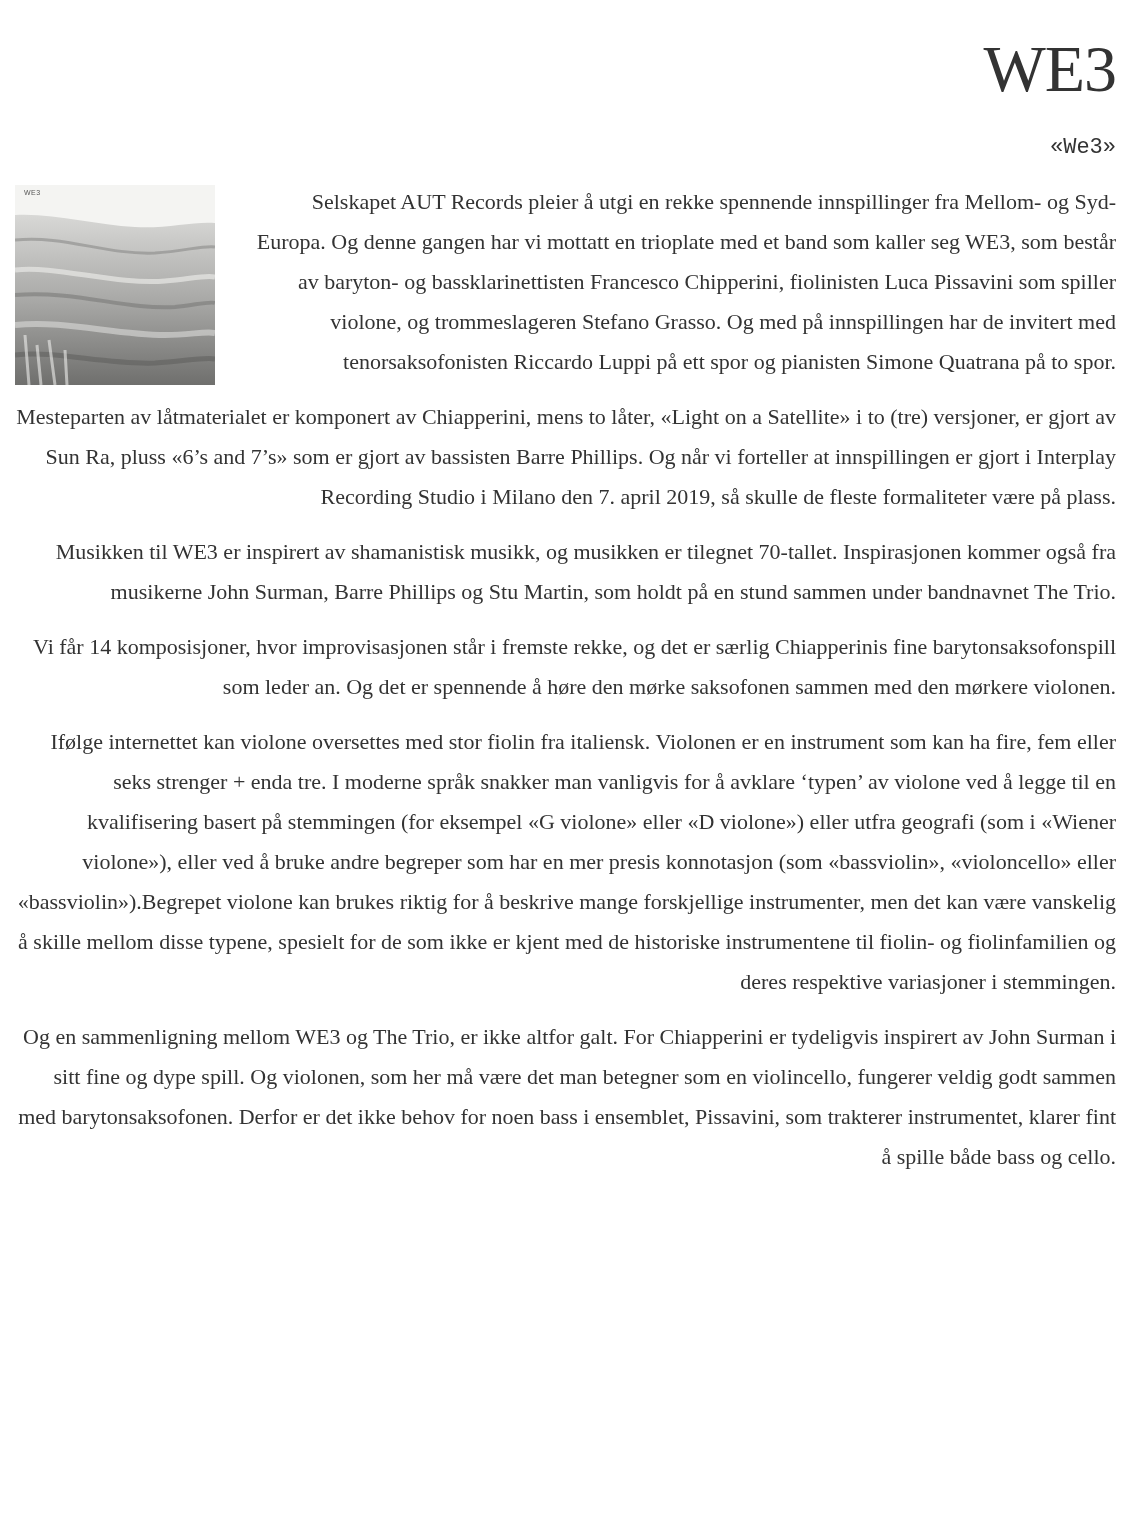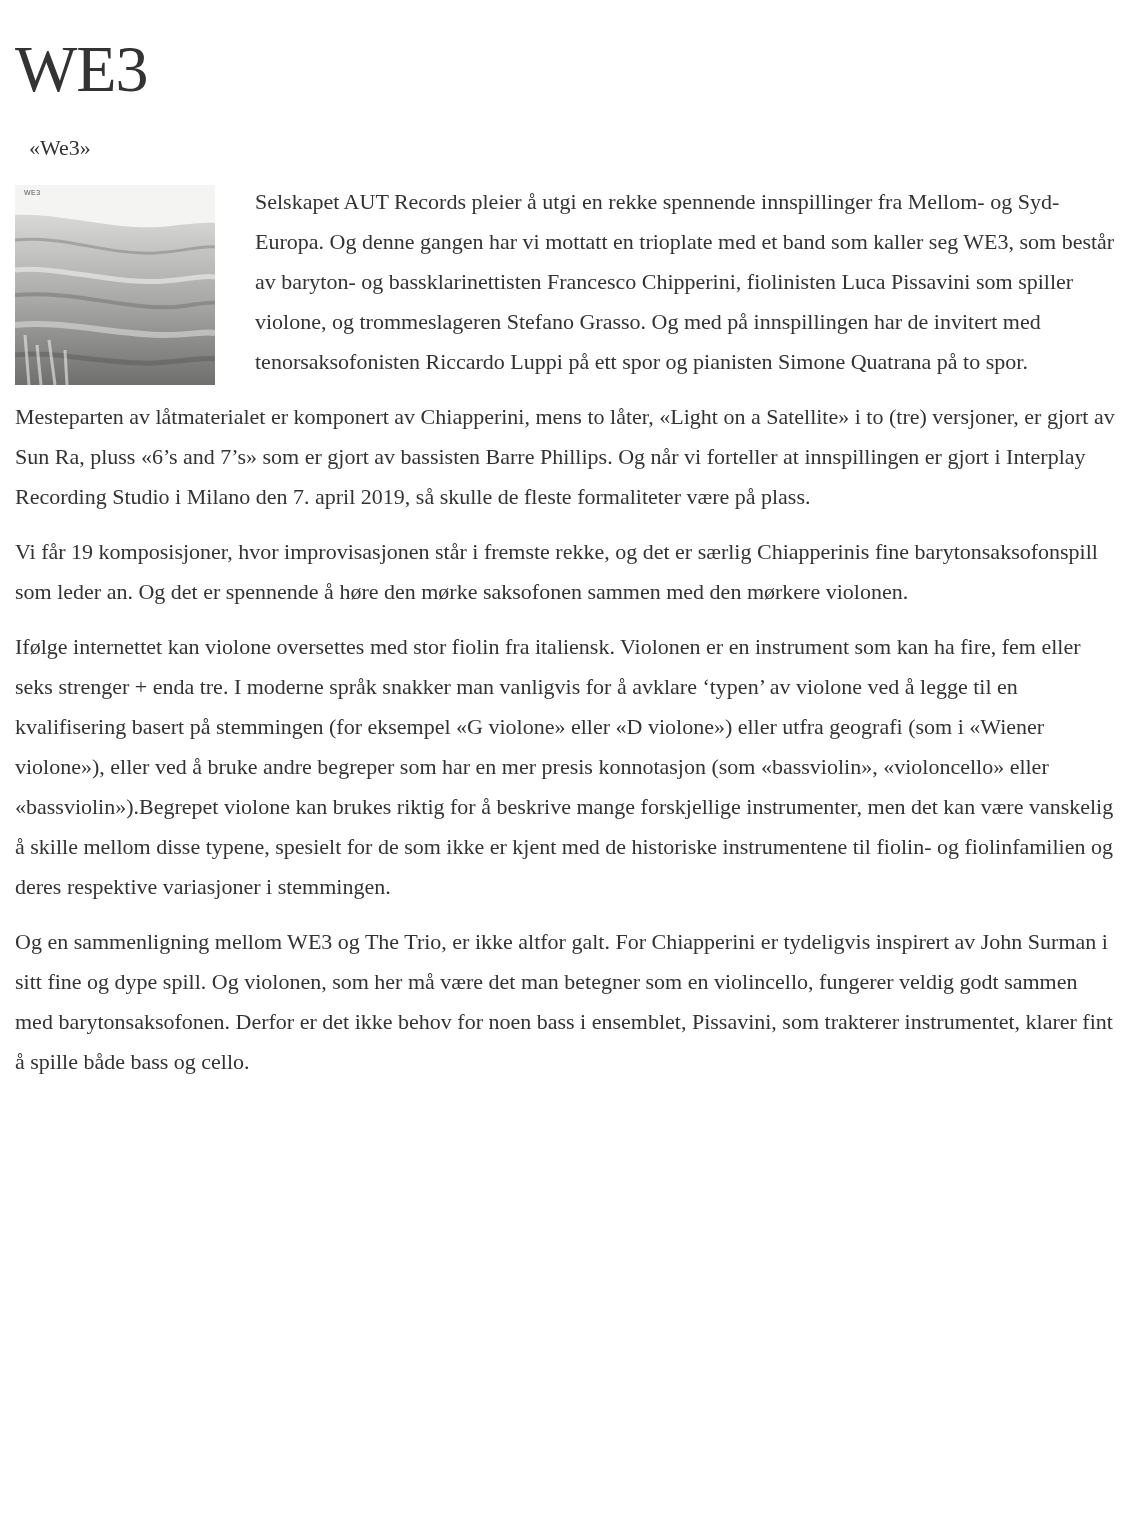--- a/index.html
+++ b/index.html
@@ -1,37 +1,37 @@
 <!DOCTYPE html>
 <html><head>
   <meta charset="utf-8">
   <style>
     html, body { margin: 0; padding: 0; background: #ffffff; }
     body {
       width: 1126px;
       font-family: "Liberation Serif", "DejaVu Serif", serif;
       color: #333333;
     }
-    .article { padding: 0 10px 0 15px; }
+    .article { padding: 0 10px 0 15px; text-align: right; }
     h1.title {
       font-family: "Liberation Serif", serif;
       font-weight: normal;
       font-size: 66px;
       line-height: 1;
       margin: 0;
       padding-top: 36px;
       color: #333333;
       letter-spacing: -1px;
     }
     .meta {
       font-size: 22px;
       line-height: 40px;
       margin-top: 26px;
     }
-    .meta div { margin: 14px; }
+    .meta div { margin: 0; font-family: Liberation Mono, monospace; }
     .body-text p {
       font-size: 22px;
       line-height: 40px;
       margin: 0 0 15px 0;
     }
     .body-text p.first { margin-top: 14px; }
     .cover {
       float: left;
       width: 200px;
       height: 200px;
@@ -77,17 +77,18 @@
         <path d="M0 85 C40 80 100 100 150 96 C175 94 190 90 200 92" stroke="#e8e8e6" stroke-width="5" fill="none" opacity="0.7"></path>
         <path d="M0 110 C60 105 110 125 160 122 C180 120 195 116 200 118" stroke="#7a7a78" stroke-width="4" fill="none" opacity="0.6"></path>
         <path d="M0 140 C50 135 100 150 150 150 C175 150 190 146 200 148" stroke="#dcdcda" stroke-width="6" fill="none" opacity="0.6"></path>
         <path d="M0 170 C40 165 90 180 140 178 C170 176 190 172 200 174" stroke="#5a5a58" stroke-width="5" fill="none" opacity="0.5"></path>
         <path d="M10 150 L14 200 M22 160 L26 200 M34 155 L40 200 M50 165 L52 200" stroke="#eeeeec" stroke-width="3" opacity="0.6"></path>
       </svg>
       <span class="cover-label">WE3</span>
     </div>
     <p class="first">Selskapet AUT Records pleier å utgi en rekke spennende innspillinger fra Mellom- og Syd-Europa. Og denne gangen har vi mottatt en trioplate med et band som kaller seg WE3, som består av baryton- og bassklarinettisten Francesco Chipperini, fiolinisten Luca Pissavini som spiller violone, og trommeslageren Stefano Grasso. Og med på innspillingen har de invitert med tenorsaksofonisten Riccardo Luppi på ett spor og pianisten Simone Quatrana på to spor.</p>
     <p>Mesteparten av låtmaterialet er komponert av Chiapperini, mens to låter, «Light on a Satellite» i to (tre) versjoner, er gjort av Sun Ra, pluss «6’s and 7’s» som er gjort av bassisten Barre Phillips. Og når vi forteller at innspillingen er gjort i Interplay Recording Studio i Milano den 7. april 2019, så skulle de fleste formaliteter være på plass.</p>
-    <p>Vi får 19 komposisjoner, hvor improvisasjonen står i fremste rekke, og det er særlig Chiapperinis fine barytonsaksofonspill som leder an. Og det er spennende å høre den mørke saksofonen sammen med den mørkere violonen.</p>
+    <p>Musikken til WE3 er inspirert av shamanistisk musikk, og musikken er tilegnet 70-tallet. Inspirasjonen kommer også fra musikerne John Surman, Barre Phillips og Stu Martin, som holdt på en stund sammen under bandnavnet The Trio.</p>
+    <p>Vi får 14 komposisjoner, hvor improvisasjonen står i fremste rekke, og det er særlig Chiapperinis fine barytonsaksofonspill som leder an. Og det er spennende å høre den mørke saksofonen sammen med den mørkere violonen.</p>
     <p>Ifølge internettet kan violone oversettes med stor fiolin fra italiensk. Violonen er en instrument som kan ha fire, fem eller seks strenger + enda tre. I moderne språk snakker man vanligvis for å avklare ‘typen’ av violone ved å legge til en kvalifisering basert på stemmingen (for eksempel «G violone» eller «D violone») eller utfra geografi (som i «Wiener violone»), eller ved å bruke andre begreper som har en mer presis konnotasjon (som «bassviolin», «violoncello» eller «bassviolin»).Begrepet violone kan brukes riktig for å beskrive mange forskjellige instrumenter, men det kan være vanskelig å skille mellom disse typene, spesielt for de som ikke er kjent med de historiske instrumentene til fiolin- og fiolinfamilien og deres respektive variasjoner i stemmingen.</p>
     <p>Og en sammenligning mellom WE3 og The Trio, er ikke altfor galt. For Chiapperini er tydeligvis inspirert av John Surman i sitt fine og dype spill. Og violonen, som her må være det man betegner som en violincello, fungerer veldig godt sammen med barytonsaksofonen. Derfor er det ikke behov for noen bass i ensemblet, Pissavini, som trakterer instrumentet, klarer fint å spille både bass og cello.</p>
   </div>
 </div>
 
 </body></html>

